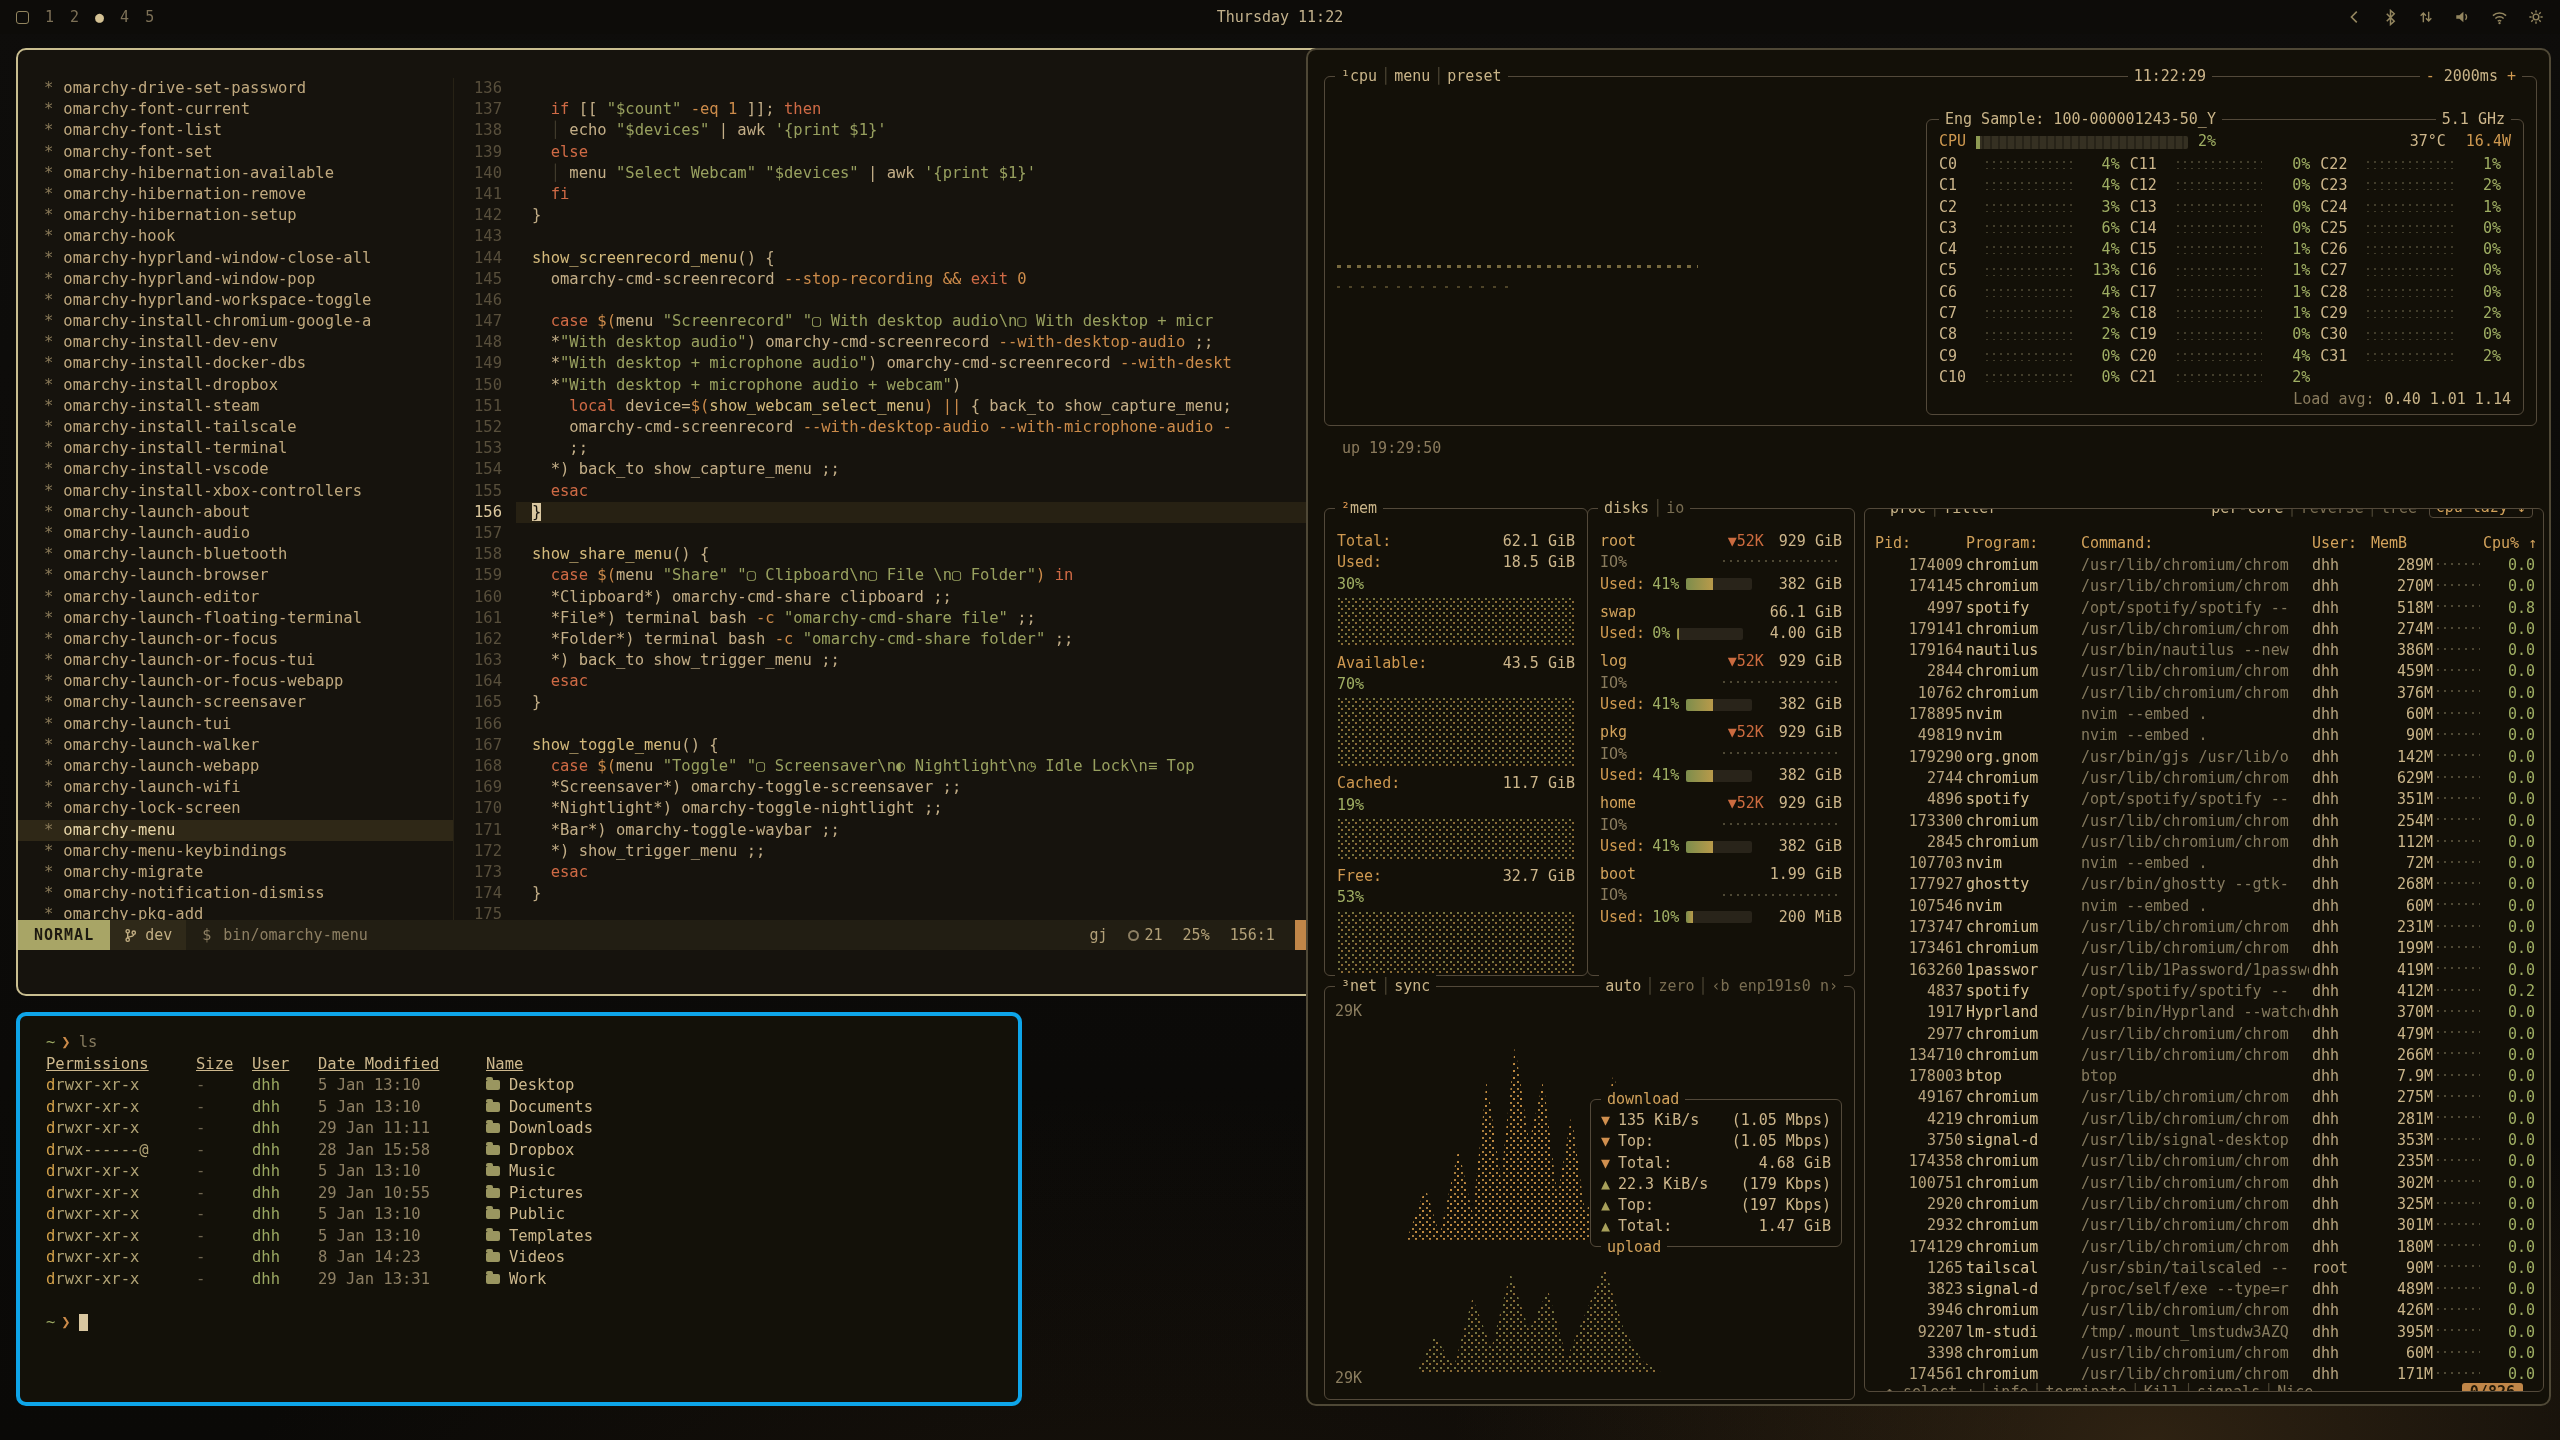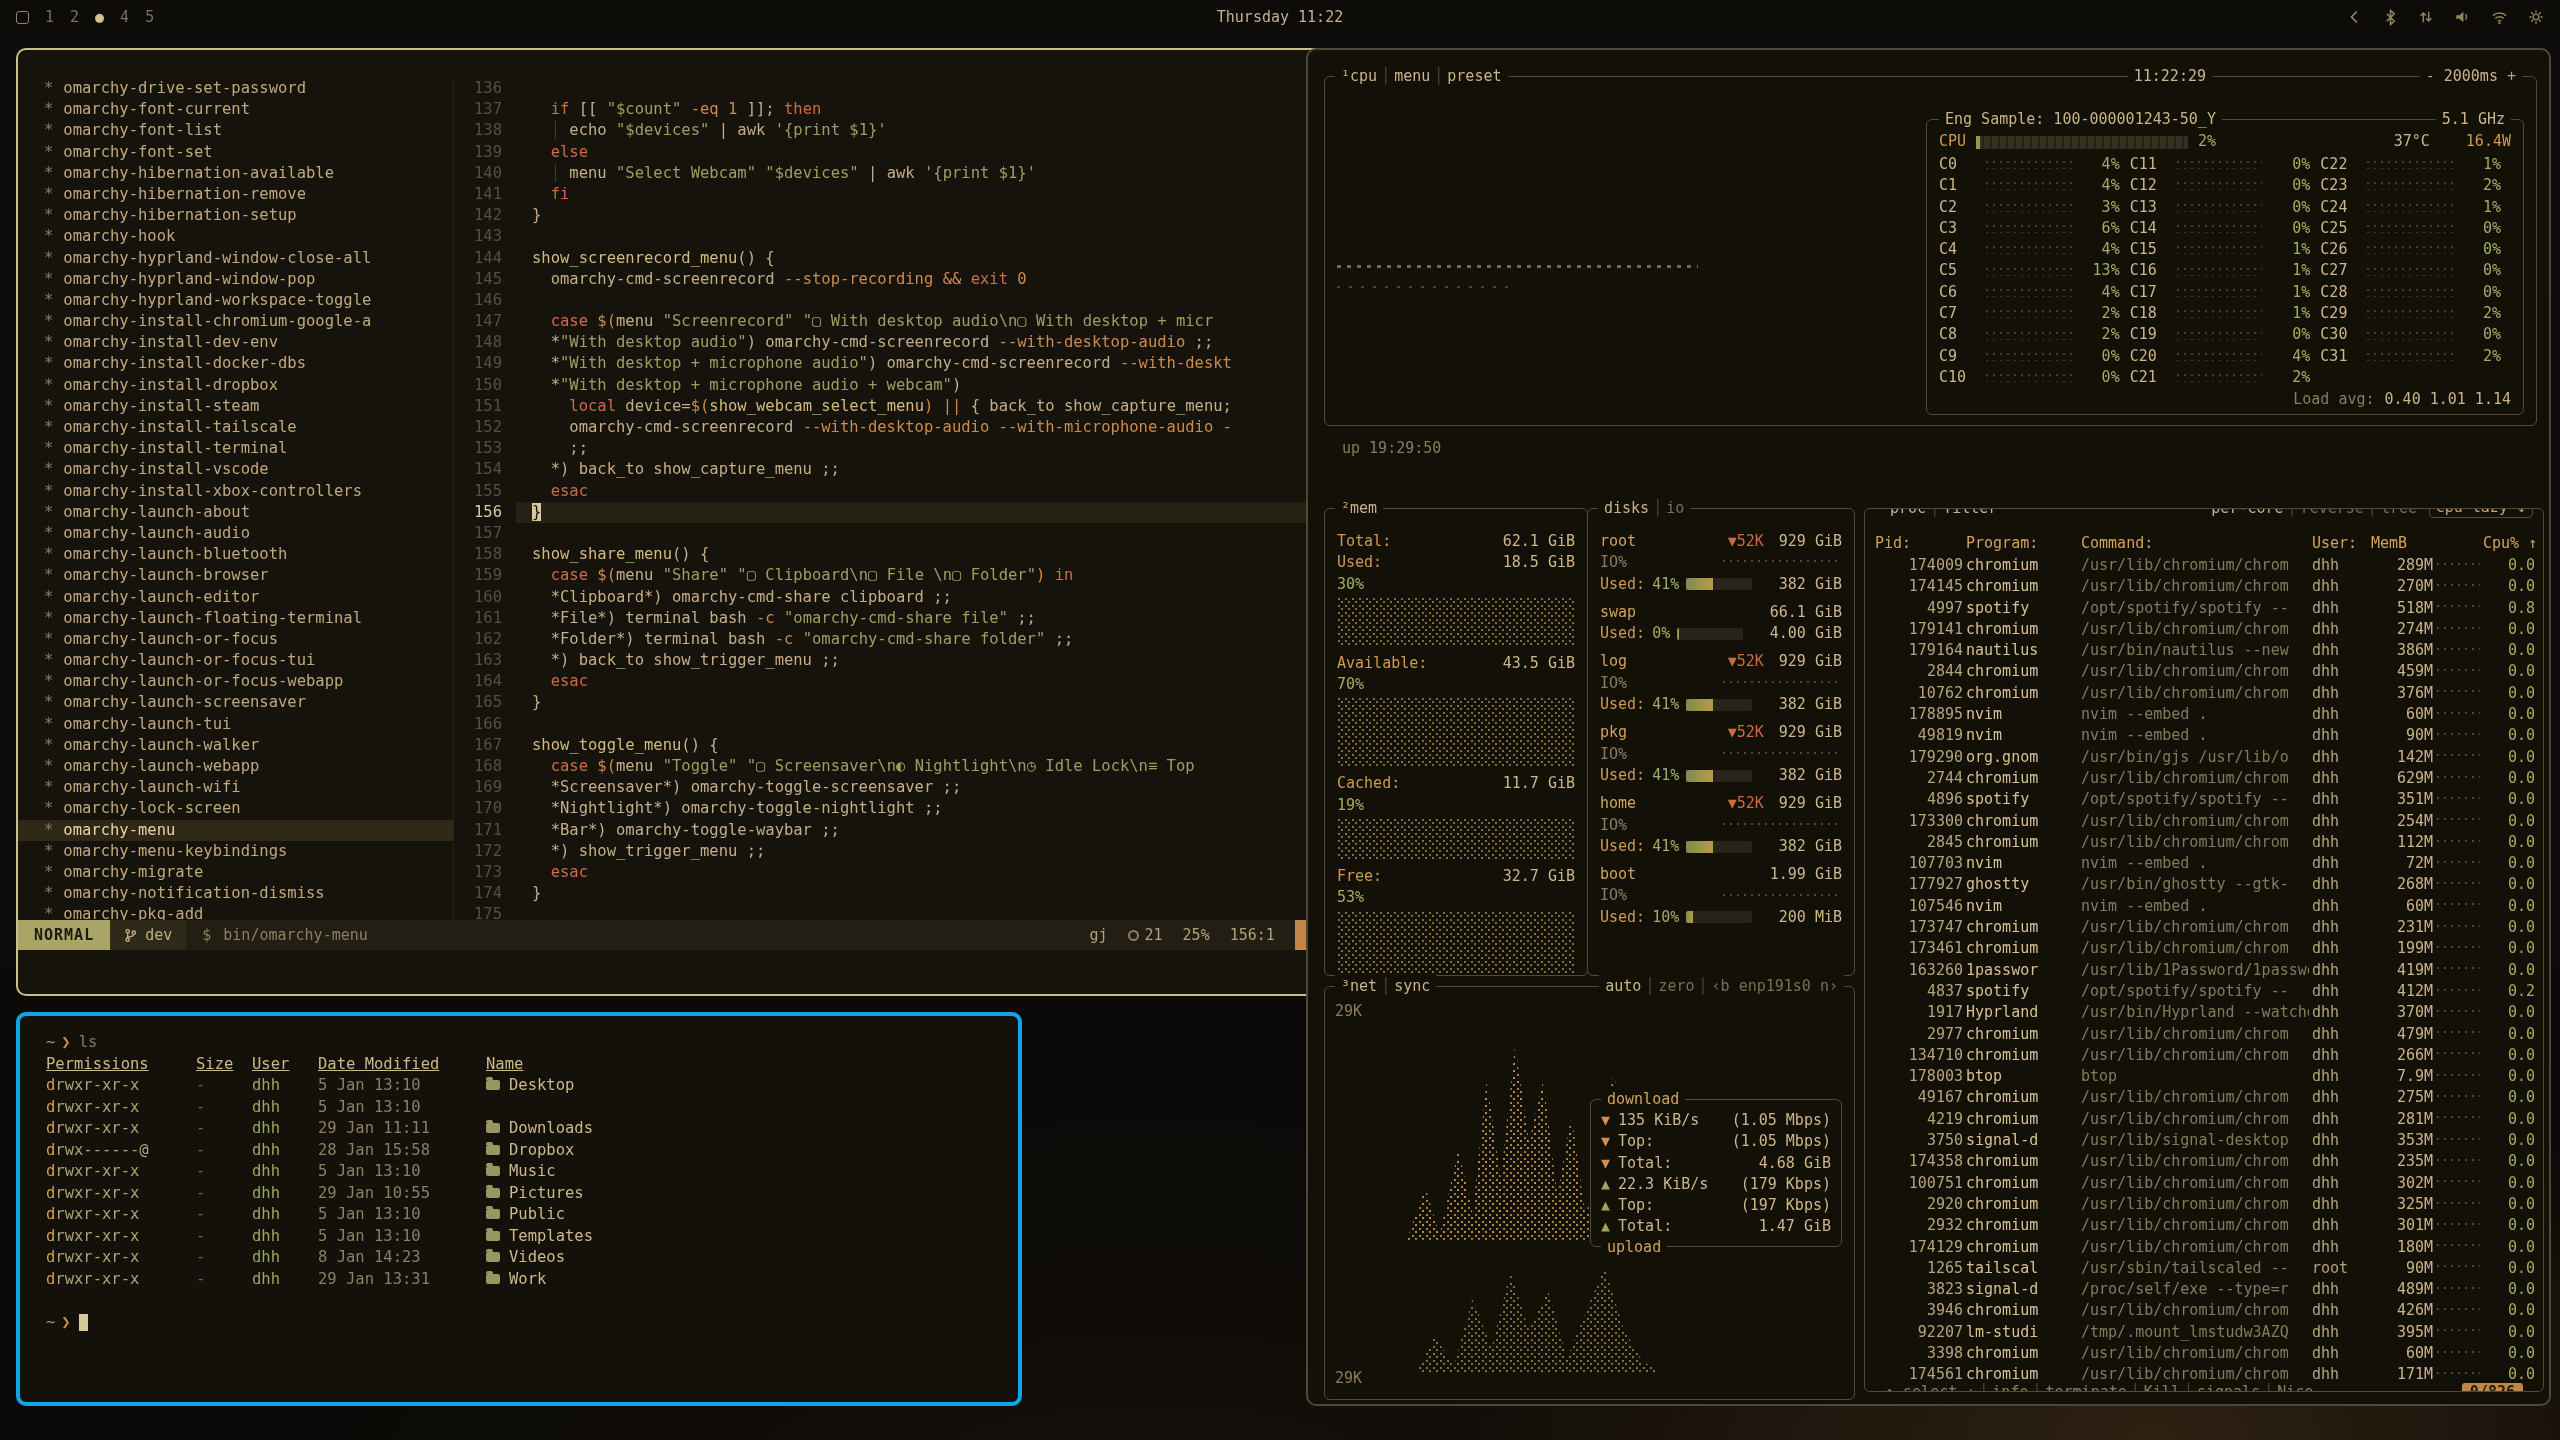--- a/index.html
+++ b/index.html
@@ -86,21 +86,21 @@
 #cpu-graph .gline2{position:absolute;left:12px;top:60%;width:30%;height:2px;
   background:repeating-linear-gradient(90deg,#4e4428 0 3px,transparent 3px 12px)}
 #cpu-panel{width:598px;margin:42px 12px 10px 0;border:1px solid #53493a;border-radius:6px;position:relative;padding:10px 12px 6px 12px}
 #cpu-meter-row{display:flex;align-items:center;gap:10px;height:24px}
 .lab-o{color:#cf9950}
 #cpu-meter{width:212px;height:13px;border-radius:2px;position:relative;
   background:repeating-linear-gradient(90deg,#353022 0 6px,#272318 6px 8px)}
 #cpu-meter .fill{position:absolute;left:0;top:0;bottom:0;width:2%;background:#8d9a52}
 .pct-g{color:#9fae63}
 #cpu-temp{margin-left:auto;color:#cdb68b}
-#cpu-watts{color:#cf9950;margin-left:26px}
+#cpu-watts{color:#cf9950;margin-left:10px}
 .core-row{display:flex;height:21.3px}
 .core-cell{flex:1;display:flex;align-items:center;gap:8px;overflow:hidden;padding-right:10px}
 .core-label{color:#cdb68b;width:38px}
 .core-spark{flex:1;height:9px;opacity:.8}
 .core-pct{color:#9fae63;width:40px;text-align:right}
 #load-row{display:flex;justify-content:flex-end;gap:10px;height:22px;align-items:center}
 #load-row .ll{color:#8a7c5e}
 #up-text{position:absolute;left:34px;top:388px;color:#8a7a5c}
 #mem-box{left:16px;top:458px;width:264px;height:468px;padding:22px 12px 8px 12px}
 .mem-r{display:flex;justify-content:space-between}
@@ -379,21 +379,21 @@
     </span>
   </div>
 </div>
 
 <div id="term-win" class="win">
   <div id="term-body">
     <div class="prompt-line"><span class="p-dir">~</span><span class="p-sym">❯</span><span class="p-cmd">ls</span></div>
     <div id="ls-header" class="ls-row header"><span>Permissions</span><span>Size</span><span>User</span><span>Date Modified</span><span>Name</span></div>
     <div id="ls-rows">
         <div class="ls-row"><span class="perm">drwxr-xr-x</span><span class="size">-</span><span class="user">dhh</span><span class="date">5 Jan 13:10</span><span class="name"><span class="folder-icon"></span><span>Desktop</span></span></div>
-        <div class="ls-row"><span class="perm">drwxr-xr-x</span><span class="size">-</span><span class="user">dhh</span><span class="date">5 Jan 13:10</span></div>
+        <div class="ls-row"><span class="perm">drwxr-xr-x</span><span class="size">-</span><span class="user">dhh</span><span class="date">5 Jan 13:10</span><span class="name"><span class="folder-icon"></span><span>Documents</span></span></div>
         <div class="ls-row"><span class="perm">drwxr-xr-x</span><span class="size">-</span><span class="user">dhh</span><span class="date">29 Jan 11:11</span><span class="name"><span class="folder-icon"></span><span>Downloads</span></span></div>
         <div class="ls-row"><span class="perm">drwx------@</span><span class="size">-</span><span class="user">dhh</span><span class="date">28 Jan 15:58</span><span class="name"><span class="folder-icon"></span><span>Dropbox</span></span></div>
         <div class="ls-row"><span class="perm">drwxr-xr-x</span><span class="size">-</span><span class="user">dhh</span><span class="date">5 Jan 13:10</span><span class="name"><span class="folder-icon"></span><span>Music</span></span></div>
         <div class="ls-row"><span class="perm">drwxr-xr-x</span><span class="size">-</span><span class="user">dhh</span><span class="date">29 Jan 10:55</span><span class="name"><span class="folder-icon"></span><span>Pictures</span></span></div>
         <div class="ls-row"><span class="perm">drwxr-xr-x</span><span class="size">-</span><span class="user">dhh</span><span class="date">5 Jan 13:10</span><span class="name"><span class="folder-icon"></span><span>Public</span></span></div>
         <div class="ls-row"><span class="perm">drwxr-xr-x</span><span class="size">-</span><span class="user">dhh</span><span class="date">5 Jan 13:10</span><span class="name"><span class="folder-icon"></span><span>Templates</span></span></div>
         <div class="ls-row"><span class="perm">drwxr-xr-x</span><span class="size">-</span><span class="user">dhh</span><span class="date">8 Jan 14:23</span><span class="name"><span class="folder-icon"></span><span>Videos</span></span></div>
         <div class="ls-row"><span class="perm">drwxr-xr-x</span><span class="size">-</span><span class="user">dhh</span><span class="date">29 Jan 13:31</span><span class="name"><span class="folder-icon"></span><span>Work</span></span></div>
       </div>
     <div class="blank-line"></div>

